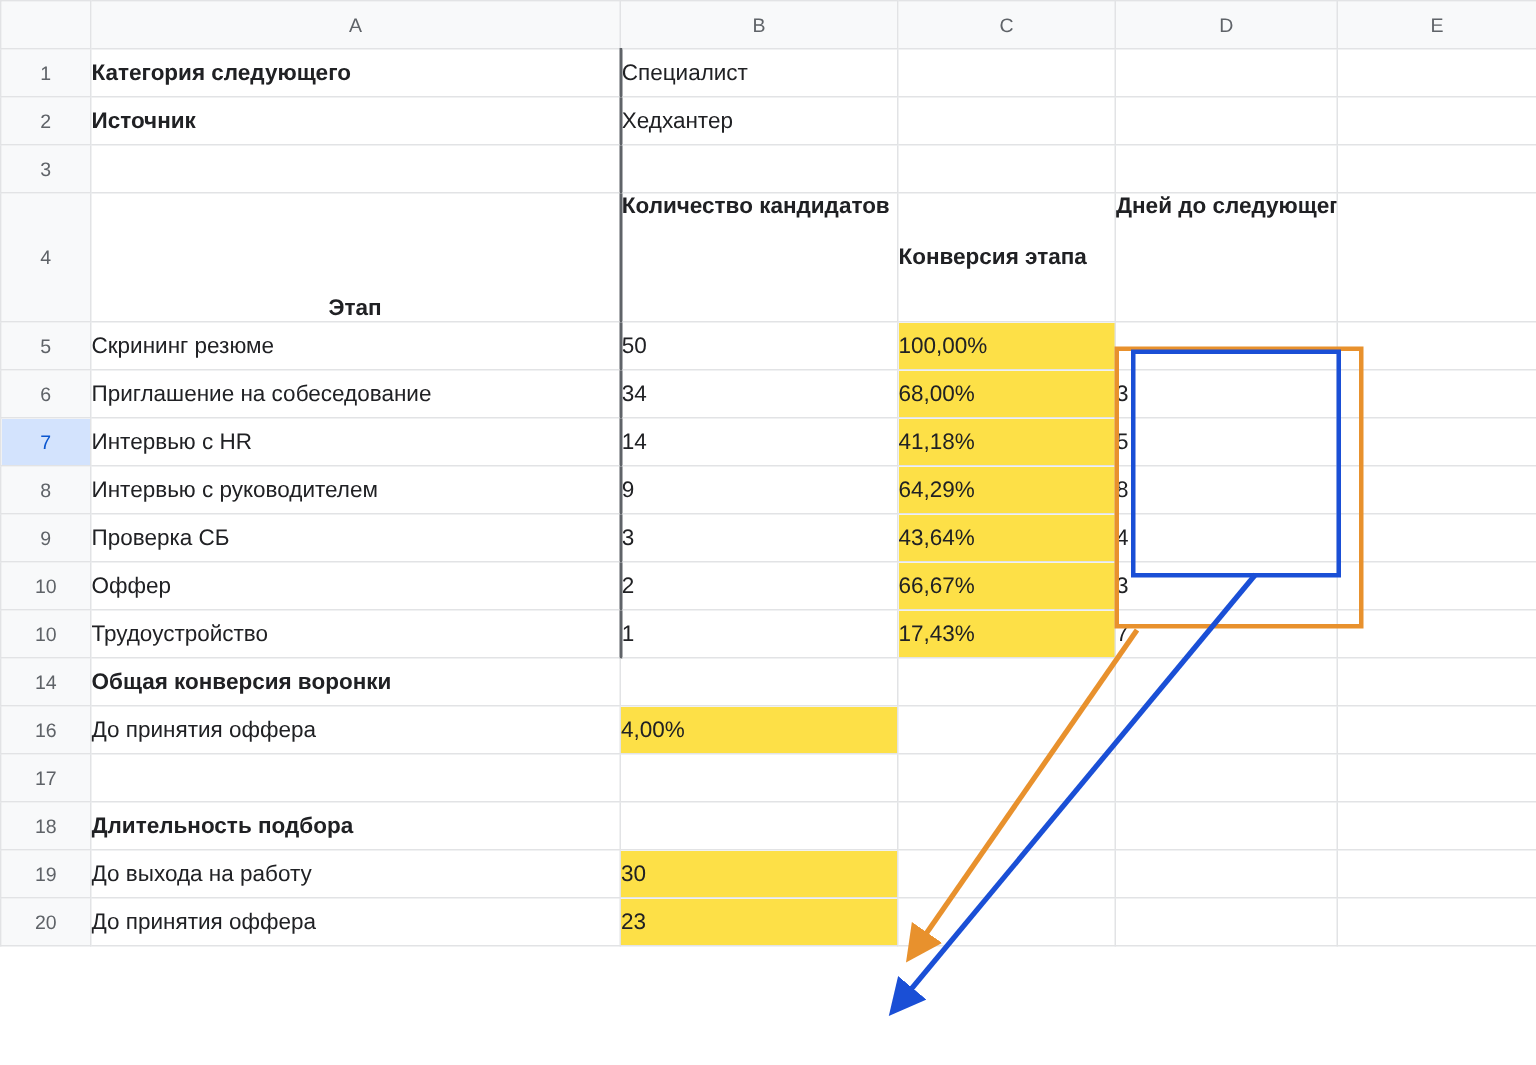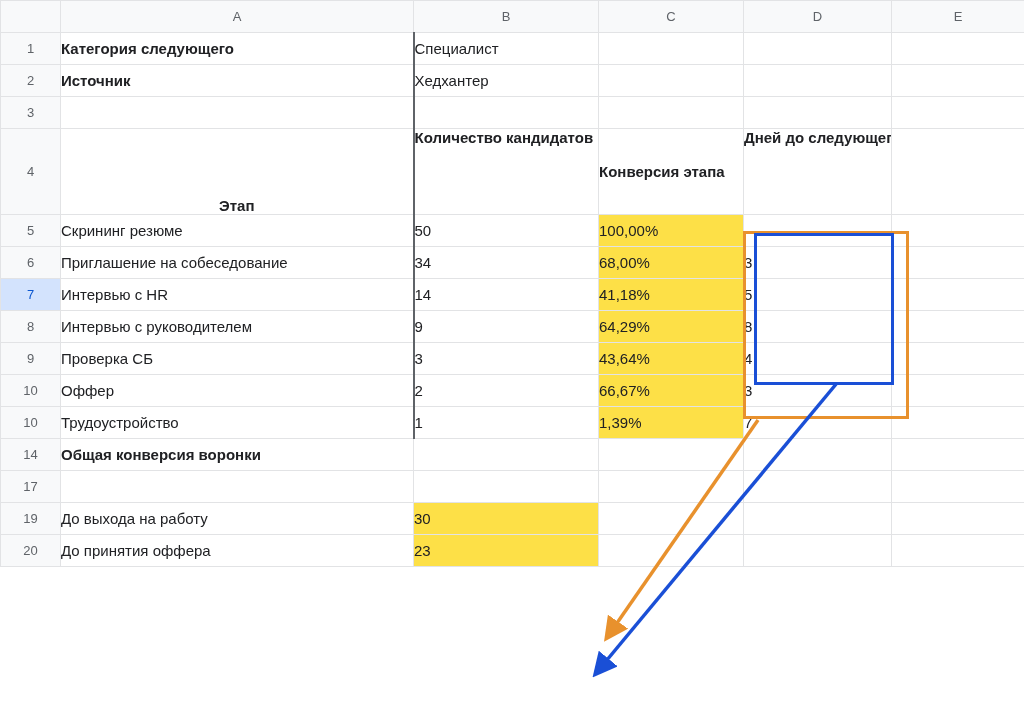--- a/index.html
+++ b/index.html
@@ -202,35 +202,51 @@
       <td class="cell thickright">Оффер</td>
       <td class="cell right">2</td>
       <td class="cell right green">66,67%</td>
       <td class="cell right">3</td>
       <td class="cell"></td>
     </tr>
     <tr>
       <td class="rowhead">10</td>
       <td class="cell thickright">Трудоустройство</td>
       <td class="cell right">1</td>
-      <td class="cell right green">1,39%</td>
+      <td class="cell right green">17,43%</td>
       <td class="cell right">7</td>
       <td class="cell"></td>
     </tr>
     <tr>
       <td class="rowhead">14</td>
       <td class="cell bold">Общая конверсия воронки</td>
       <td class="cell"></td>
       <td class="cell"></td>
       <td class="cell"></td>
       <td class="cell"></td>
     </tr>
     <tr>
+      <td class="rowhead">16</td>
+      <td class="cell">До принятия оффера</td>
+      <td class="cell right green">4,00%</td>
+      <td class="cell"></td>
+      <td class="cell"></td>
+      <td class="cell"></td>
+    </tr>
+    <tr>
       <td class="rowhead">17</td>
       <td class="cell"></td>
+      <td class="cell"></td>
+      <td class="cell"></td>
+      <td class="cell"></td>
+      <td class="cell"></td>
+    </tr>
+    <tr>
+      <td class="rowhead">18</td>
+      <td class="cell bold">Длительность подбора</td>
       <td class="cell"></td>
       <td class="cell"></td>
       <td class="cell"></td>
       <td class="cell"></td>
     </tr>
     <tr>
       <td class="rowhead">19</td>
       <td class="cell">До выхода на работу</td>
       <td class="cell right green">30</td>
       <td class="cell"></td>

